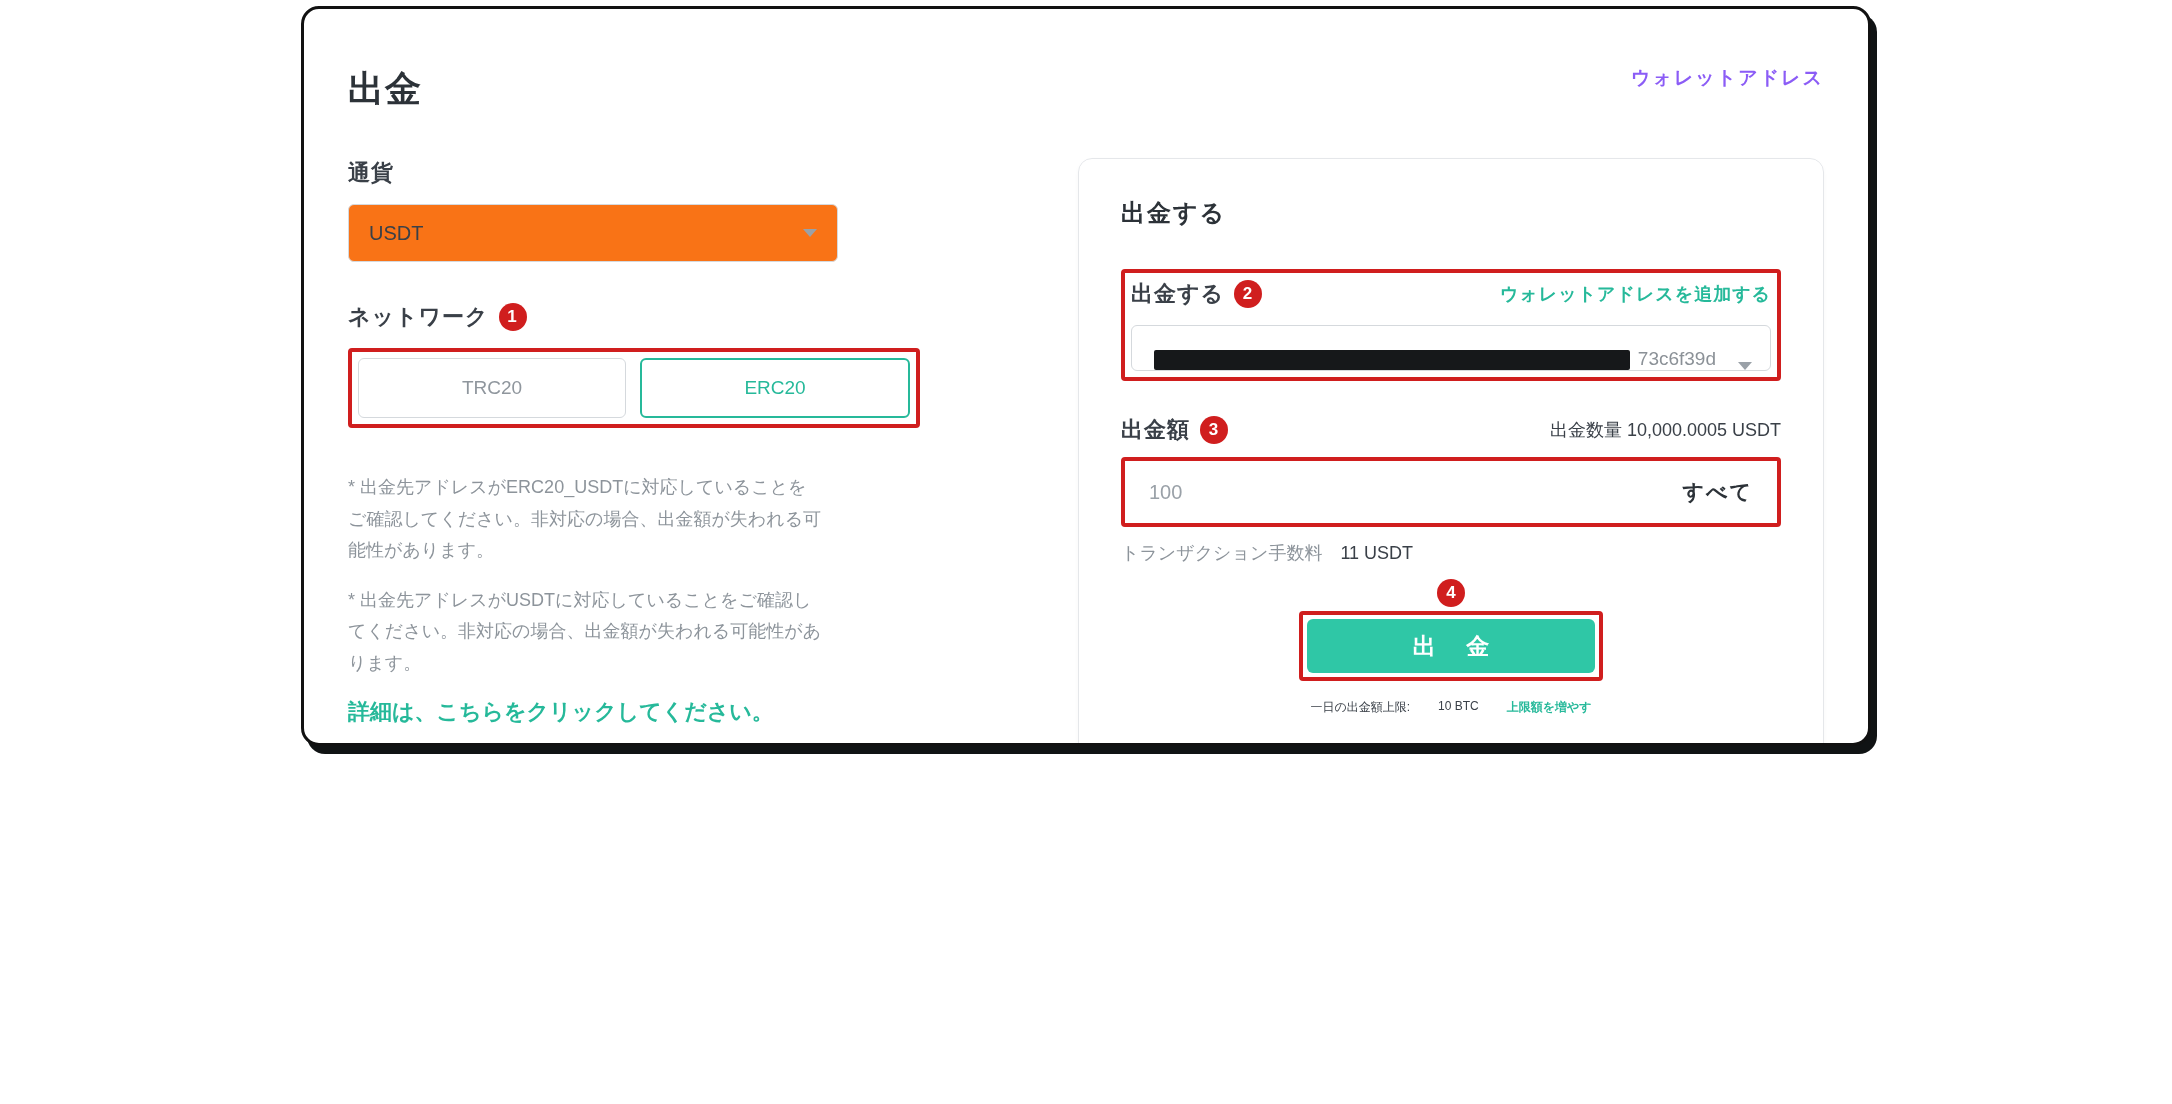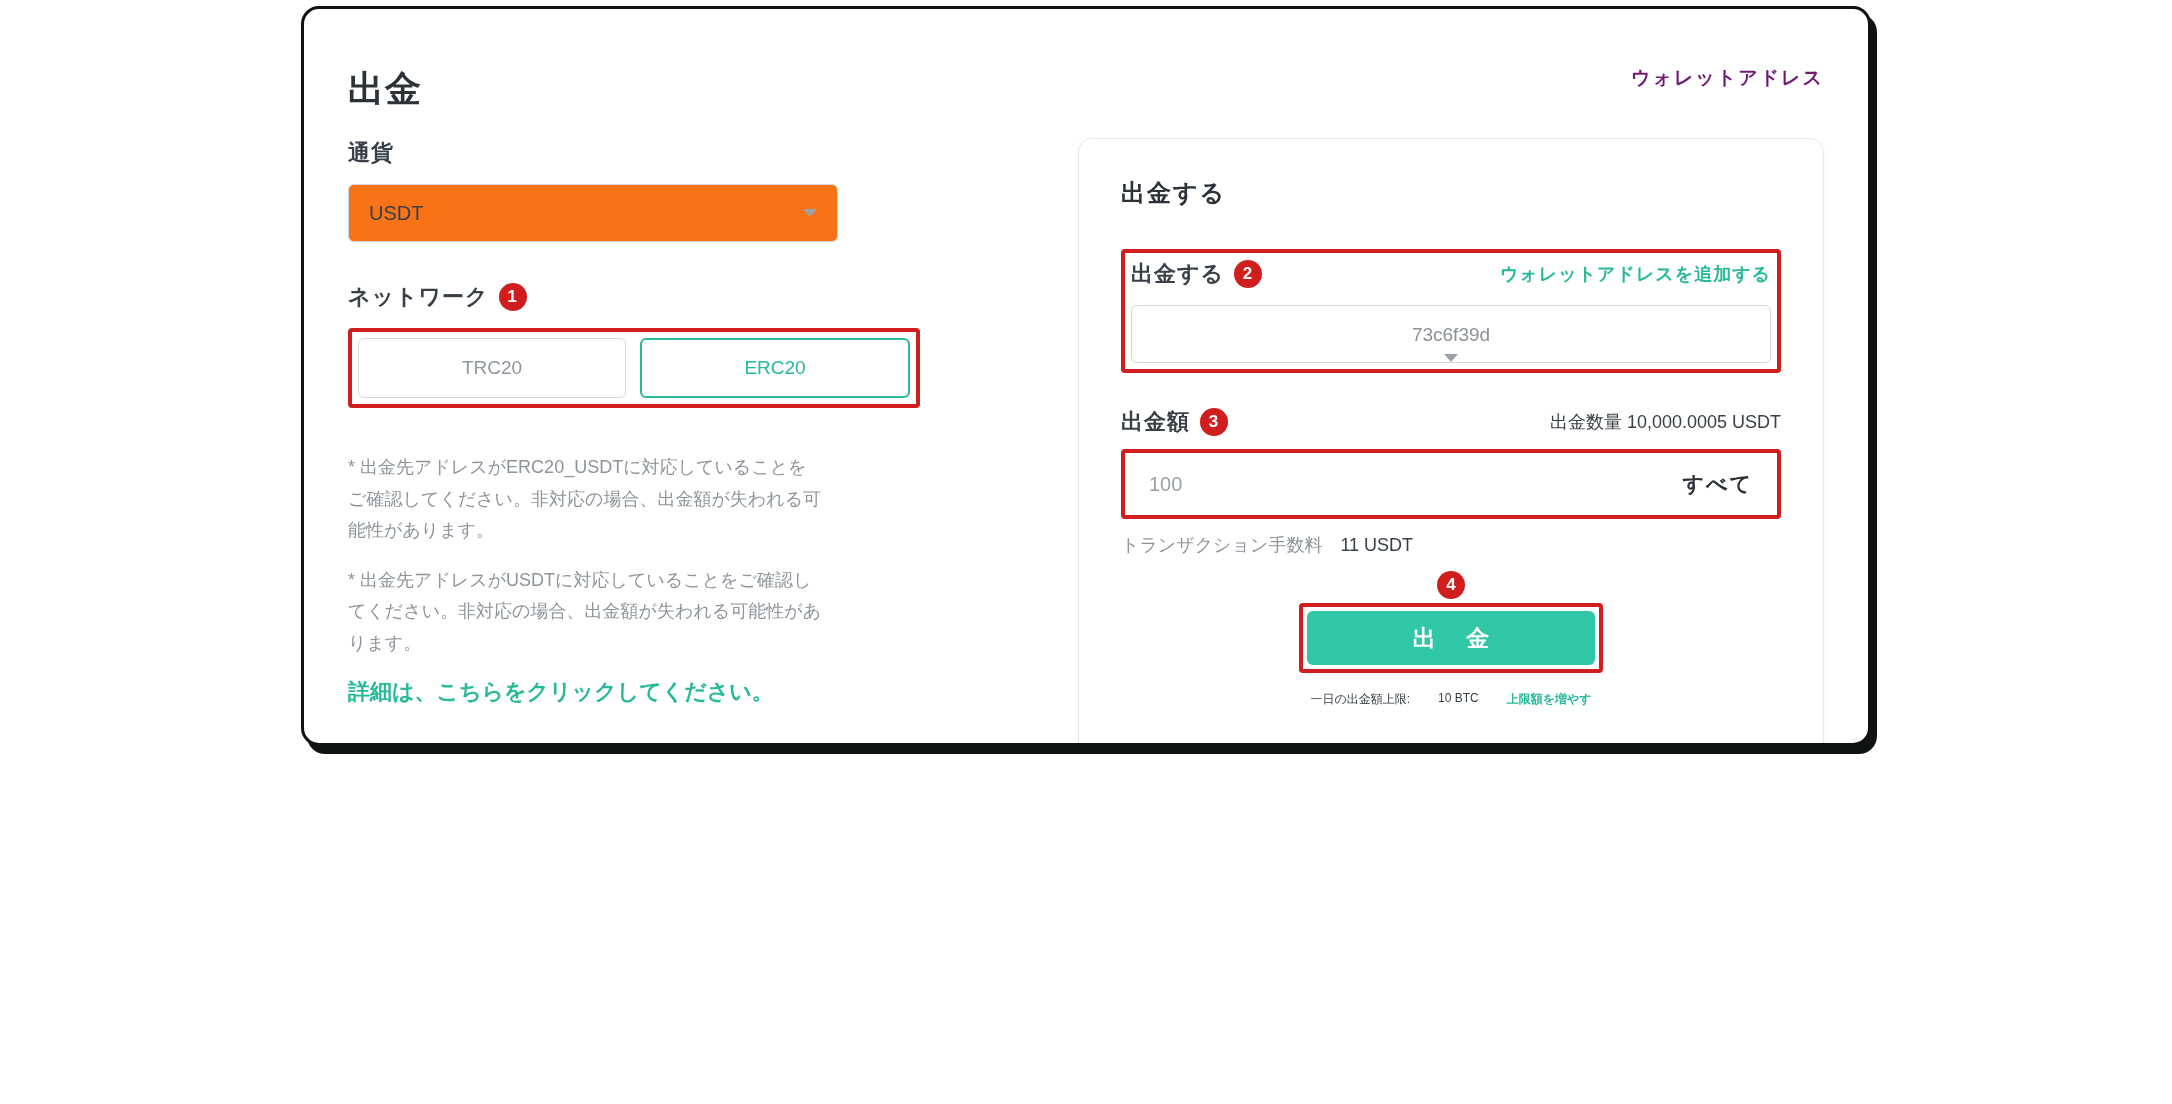--- a/index.html
+++ b/index.html
@@ -18,31 +18,31 @@
     background: #fff;
     padding: 56px 44px 20px 44px;
     height: 740px;
     overflow: hidden;
     position: relative;
   }
   .header-row {
     display: flex;
     justify-content: space-between;
     align-items: flex-start;
-    margin-bottom: 24px;
+    margin-bottom: 44px;
     gap: 48px;
   }
   h1 {
     font-size: 36px;
     font-weight: 700;
     color: #2c3238;
     letter-spacing: 1px;
   }
   .wallet-link {
-    color: #701a75;
+    color: #8b5cf6;
     font-size: 19px;
     font-weight: 700;
     letter-spacing: 2px;
     cursor: pointer;
   }
   .cols {
     display: flex;
     gap: 240px;
   }
   .left {
@@ -162,32 +162,31 @@
     letter-spacing: 1px;
     cursor: pointer;
   }
   .addr-box {
     border: 4px solid #d01e1e;
     border-radius: 4px;
     padding: 6px;
     margin-bottom: 34px;
   }
   .addr-select {
-    height: 58px;
+    height: 46px;
     width: 100%;
     border: 1px solid #d5d9dd;
     border-radius: 6px;
     display: flex;
-    align-items: center;
+    align-items: flex-end;
     padding: 0 18px;
     gap: 4px;
     cursor: pointer;
     font-size: 19px;
     color: #6a6f74;
-    flex-direction: column;
   }
   .redact {
     flex: 1;
     height: 20px;
     background: #16181a;
     border-radius: 2px;
     margin: 0 4px;
   }
   .addr-prefix, .addr-suffix { color: #8b9197; font-size: 19px; white-space: nowrap; }
   .amt-head {

